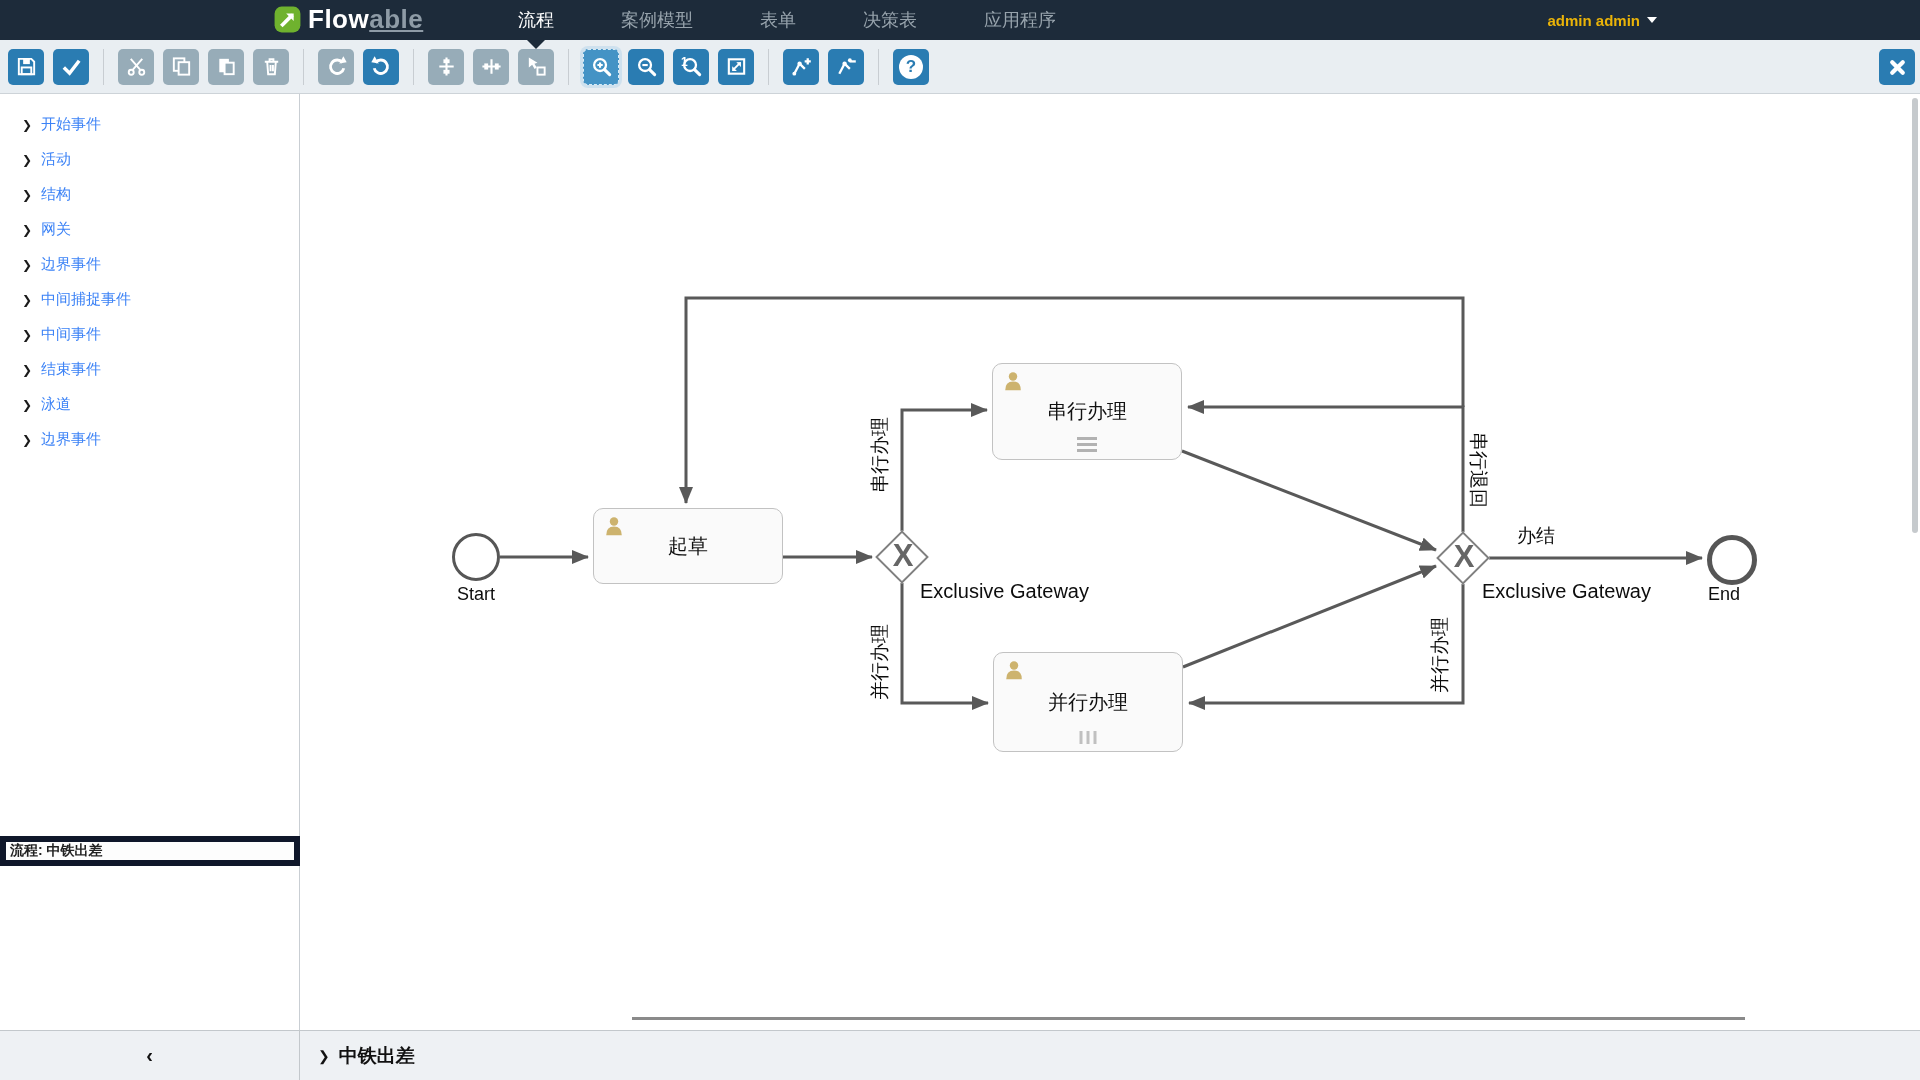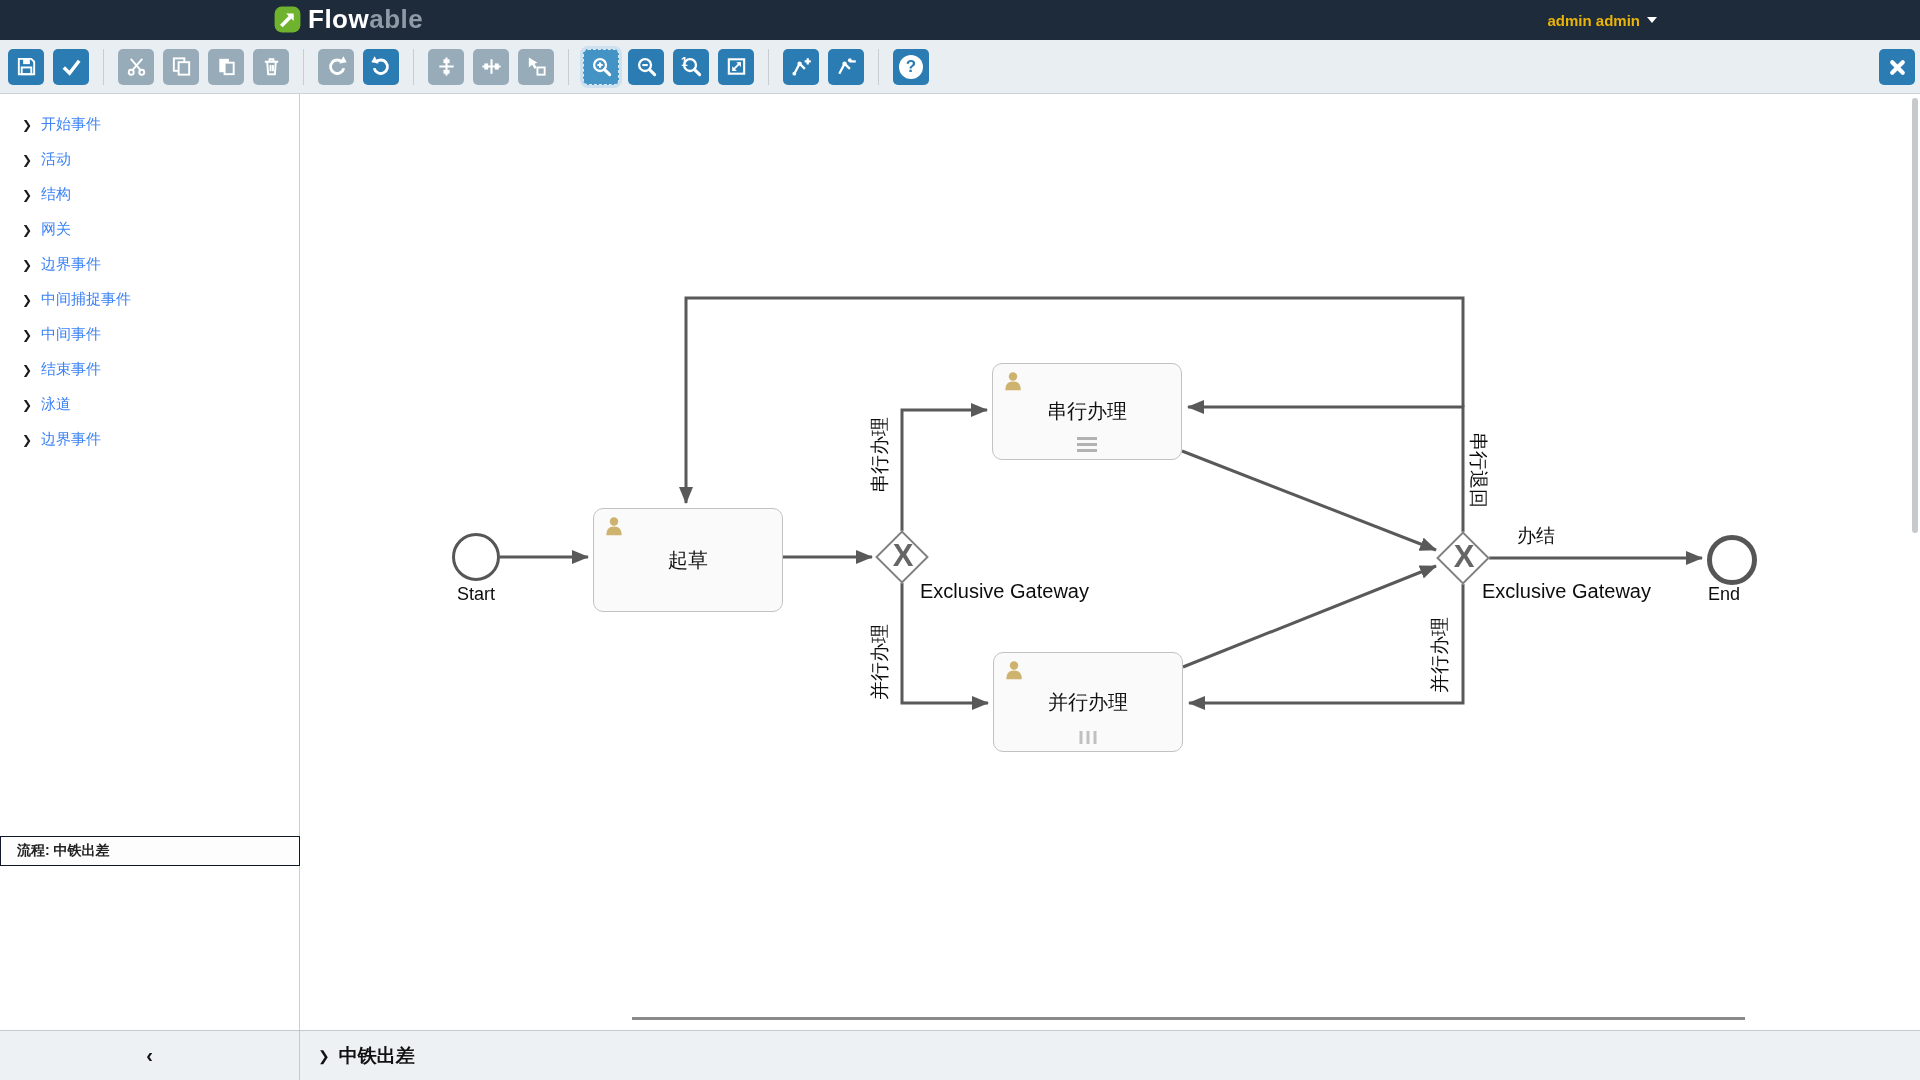--- a/index.html
+++ b/index.html
@@ -4,21 +4,21 @@
 <style>
   * { margin:0; padding:0; box-sizing:border-box; }
   html,body { width:1920px; height:1080px; overflow:hidden; font-family:"Liberation Sans","DejaVu Sans",sans-serif; background:#fff; }
   #app { position:relative; width:1920px; height:1080px; }
 
   
   .navbar { position:absolute; left:0; top:0; width:1920px; height:40px; background:#1d2b3a; z-index:20; }
   .logo { position:absolute; left:272px; top:4px; display:flex; align-items:center; gap:5px; }
   .logo-badge { width:31px; height:31px; }
   .logo-word { font-size:26px; font-weight:700; letter-spacing:.5px; color:#fff; line-height:31px; }
-  .logo-word .able { color:#8e9ba6; }
+  .logo-word .able { color:#8e9ba6;text-decoration:underline; }
   .nav-menu { position:absolute; left:518px; top:0; height:40px; display:flex; gap:67px; align-items:center; }
   .nav-item { position:relative; font-size:18px; color:#97a3ac; height:40px; line-height:40px; cursor:pointer; }
   .nav-item.active { color:#ffffff; }
   .nav-item.active::after { content:""; position:absolute; left:50%; bottom:-9px; margin-left:-9px;
       border-left:9px solid transparent; border-right:9px solid transparent; border-top:9px solid #1d2b3a; }
   .user-menu { position:absolute; right:263px; top:0; height:40px; display:flex; align-items:center; gap:7px; color:#eab308; font-size:15px; font-weight:700; cursor:pointer; }
   .caret-down { width:0; height:0; border-left:5px solid transparent; border-right:5px solid transparent; border-top:6px solid #fff; }
 
   
   .toolbar { position:absolute; left:0; top:40px; width:1920px; height:54px; background:#e9eef2; border-bottom:1px solid #cdd3d8;
@@ -37,22 +37,22 @@
   
   .sidebar { position:absolute; left:0; top:94px; width:300px; height:936px; background:#fff; border-right:1px solid #c9ced3; }
   .palette { padding-top:13px; }
   .palette-item { height:35px; display:flex; align-items:center; padding-left:22px; gap:9px; cursor:pointer; }
   .palette-chevron { font-size:12px; color:#1a1a1a; font-weight:700; line-height:1; }
   .palette-label { font-size:15px; color:#3b82f6; }
 
   .navigator { position:absolute; left:0; bottom:0; width:300px; height:194px; }
   .navigator-header { height:30px; background:#2e80b9; border-top:2px solid #3e9440; color:#fff; font-size:14px; font-weight:700;
       display:flex; align-items:center; padding-left:7px; }
-  .navigator-selected { height:30px; background:#fdfdfd; border:1px solid #0f172a; font-size:14px; font-weight:700; color:#222;
-      display:flex; align-items:center; padding-left:16px; cursor:pointer; }
+  .navigator-selected { height:30px; background:#fdfdfd; border:6px solid #0f172a; font-size:14px; font-weight:700; color:#222;
+      display:flex; align-items:center; padding-left:4px; cursor:pointer; }
   .navigator-body { height:132px; background:#ececec; font-size:14px; color:#333; padding:8px 0 0 8px; }
 
   
   .canvas { position:absolute; left:300px; top:94px; width:1620px; height:936px; background:#fff; overflow:hidden; }
   .edges { position:absolute; left:0; top:0; }
   .task { position:absolute; background:#fafafa; border:1px solid #c2c2c2; border-radius:10px;
       display:flex; align-items:center; justify-content:center; font-size:20px; color:#111; cursor:pointer; }
   .task .user-badge { position:absolute; left:9px; top:6px; width:22px; height:22px; }
   .mi-seq { position:absolute; left:50%; bottom:7px; transform:translateX(-50%); display:flex; flex-direction:column; gap:3px; }
   .mi-seq i { display:block; width:20px; height:3px; background:#b2b2b2; }
@@ -86,20 +86,27 @@
 
   <header class="navbar">
     <div class="logo">
       <svg class="logo-badge" viewBox="0 0 24 24">
         <rect x="2" y="2" width="20" height="20" rx="5.5" fill="#6fb22e"></rect>
         <path d="M7.2 17 L15.8 8.4" stroke="#fff" stroke-width="2.8"></path>
         <polygon points="16.8,13.2 16.8,7.4 11,7.4" fill="#fff"></polygon>
       </svg>
       <div class="logo-word"><span>Flow</span><span class="able">able</span></div>
     </div>
+    <nav class="nav-menu">
+      <div class="nav-item active">流程</div>
+      <div class="nav-item">案例模型</div>
+      <div class="nav-item">表单</div>
+      <div class="nav-item">决策表</div>
+      <div class="nav-item">应用程序</div>
+    </nav>
     <div class="user-menu">
       <span>admin admin</span>
       <span class="caret-down"></span>
     </div>
   </header>
 
   <div class="toolbar">
     <button class="tb on">
       <svg viewBox="0 0 24 24">
           <path d="M4 4 h13 l3 3 v13 h-16 z" fill="none" stroke="#fff" stroke-width="2"></path>
@@ -298,21 +305,21 @@
         <path d="M1163,438 V313 H888" marker-end="url(#arw)"></path>
         <path d="M1163,313 V204 H386 V409" marker-end="url(#arw)"></path>
         <path d="M1163,490 V609 H889" marker-end="url(#arw)"></path>
         <path d="M1189,464 H1402" marker-end="url(#arw)"></path>
       </g>
     </svg>
 
     <div class="event-start" style="left:152px; top:439px;"></div>
     <div class="dlabel small center-text" style="left:136px; top:490px; width:80px;">Start</div>
 
-    <div class="task" style="left:293px; top:414px; width:190px; height:104px;">
+    <div class="task" style="left:293px; top:414px; width:190px; height:76px;">
       <svg class="user-badge" viewBox="0 0 24 24">
           <circle cx="12" cy="7" r="4.6" fill="#cdb36e"></circle>
           <path d="M3.5 22 q0 -9.5 8.5 -9.5 q8.5 0 8.5 9.5 z" fill="#cdb36e"></path>
         </svg>
       <span>起草</span>
     </div>
 
     <div class="gateway" style="left:583px; top:444px;">
       <span>X</span>
     </div>

